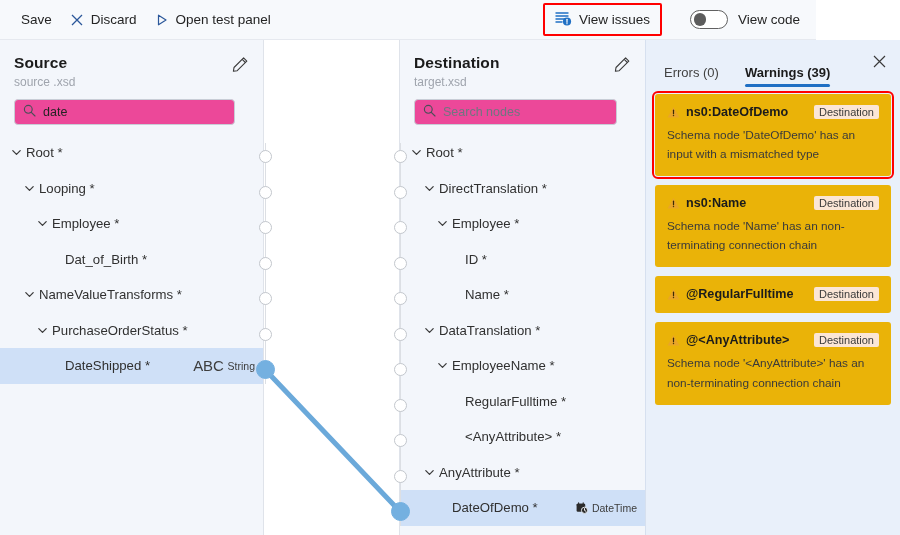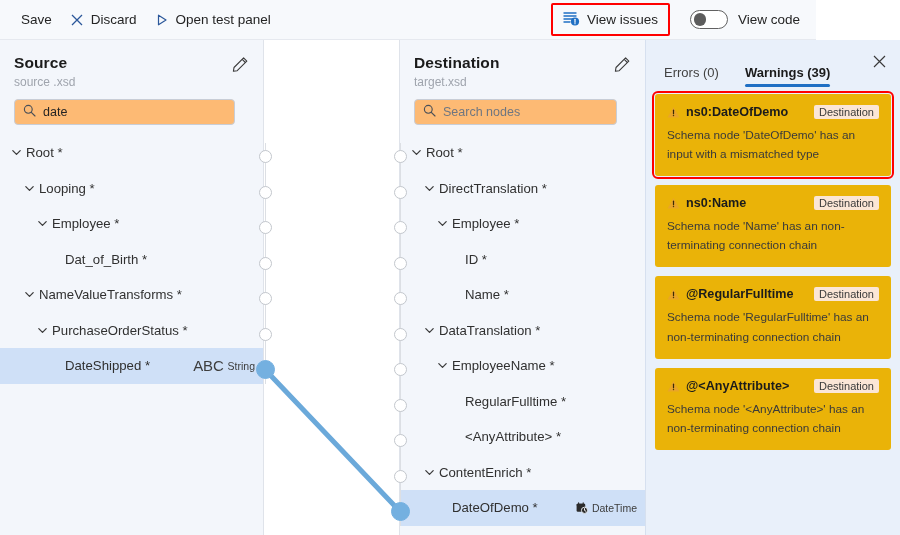--- a/index.html
+++ b/index.html
@@ -26,21 +26,21 @@
     display: flex; align-items: center; gap: 7px;
     height: 28px; padding: 0 9px;
     font-size: 13.5px; color: #242424;
     cursor: pointer; white-space: nowrap;
     border-radius: 3px;
   }
   .tb-btn .glyph { display: flex; align-items: center; justify-content: center; }
   .tb-spacer { flex: 1; }
   .view-issues-wrap {
     position: relative;
-    margin-right: 20px;
+    margin-right: 28px;
     padding: 3px 6px;
     border: 2.5px solid #ff0000;
     border-radius: 2px;
     display: flex; align-items: center;
   }
   .view-issues-btn {
     display: flex; align-items: center; gap: 7px;
     font-size: 13.5px; color: #242424; cursor: pointer;
     padding: 2px 4px;
   }
@@ -75,21 +75,21 @@
     background: #f3f6fb;
     border-left: 1px solid #dfe3ea;
   }
   .panel-head { padding: 14px 14px 0 14px; position: relative; }
   .panel-title { font-size: 15.5px; font-weight: bold; color: #1b1b1b; letter-spacing: .1px; }
   .panel-sub { font-size: 12px; color: #9fa4ad; margin-top: 3px; }
   .pencil { position: absolute; top: 16px; right: 14px; cursor: pointer; }
   .search {
     margin: 10px 28px 0 14px;
     height: 26px;
-    background: #fdba74;
+    background: #ec4899;
     border: 1px solid #c8cdd6;
     border-radius: 4px;
     display: flex; align-items: center;
     padding: 0 8px; gap: 7px;
   }
   .search input {
     border: none; outline: none; background: transparent;
     font-family: "Liberation Sans", sans-serif;
     font-size: 12.5px; color: #242424; width: 100%;
     padding: 0;
@@ -408,21 +408,21 @@
             </svg>
           </span>
           <span class="node-label">&lt;AnyAttribute&gt; *</span>
         </div>
         <div class="tree-row" style="padding-left: 23px;">
           <span class="chev">
             <svg width="11" height="11" viewBox="0 0 11 11">
               <path d="M1.8 3.6 L5.5 7.4 L9.2 3.6" stroke="#3a3a3a" stroke-width="1.25" fill="none" stroke-linecap="round" stroke-linejoin="round"></path>
             </svg>
           </span>
-          <span class="node-label">ContentEnrich *</span>
+          <span class="node-label">AnyAttribute *</span>
         </div>
         <div class="tree-row selected" style="padding-left: 36px;">
           <span class="chev empty">
             <svg width="11" height="11" viewBox="0 0 11 11">
               <path d="M1.8 3.6 L5.5 7.4 L9.2 3.6" stroke="#3a3a3a" stroke-width="1.25" fill="none" stroke-linecap="round" stroke-linejoin="round"></path>
             </svg>
           </span>
           <span class="node-label">DateOfDemo *</span>
           <span class="type-badge">
             <span style="display:flex;align-items:center">
@@ -512,21 +512,20 @@
             <span style="display:flex;align-items:center;padding-top:1px">
               <svg width="13" height="13" viewBox="0 0 13 13">
                 <path d="M6.5 0.9 L12.4 11.6 L0.6 11.6 Z" fill="#e9a528"></path>
                 <path d="M6.5 4.2v3.6" stroke="#3a2a05" stroke-width="1.2" stroke-linecap="round"></path>
                 <circle cx="6.5" cy="9.6" r="0.72" fill="#3a2a05"></circle>
               </svg>
             </span>
             <span class="issue-name">@RegularFulltime</span>
             <span class="issue-tag">Destination</span>
           </div>
-          <div class="issue-desc">Schema node 'RegularFulltime' has an non-terminating connection chain</div>
         </div>
         <div class="issue-card">
           <div class="issue-top">
             <span style="display:flex;align-items:center;padding-top:1px">
               <svg width="13" height="13" viewBox="0 0 13 13">
                 <path d="M6.5 0.9 L12.4 11.6 L0.6 11.6 Z" fill="#e9a528"></path>
                 <path d="M6.5 4.2v3.6" stroke="#3a2a05" stroke-width="1.2" stroke-linecap="round"></path>
                 <circle cx="6.5" cy="9.6" r="0.72" fill="#3a2a05"></circle>
               </svg>
             </span>

